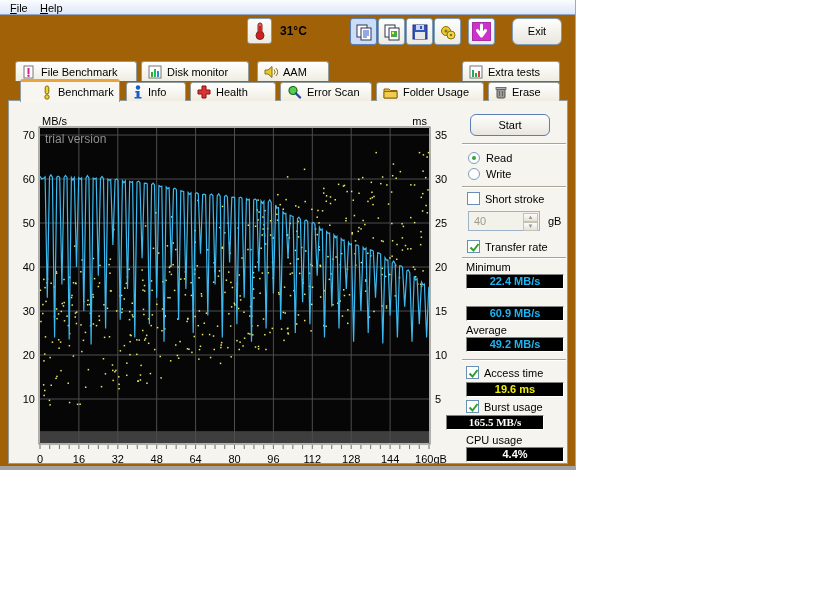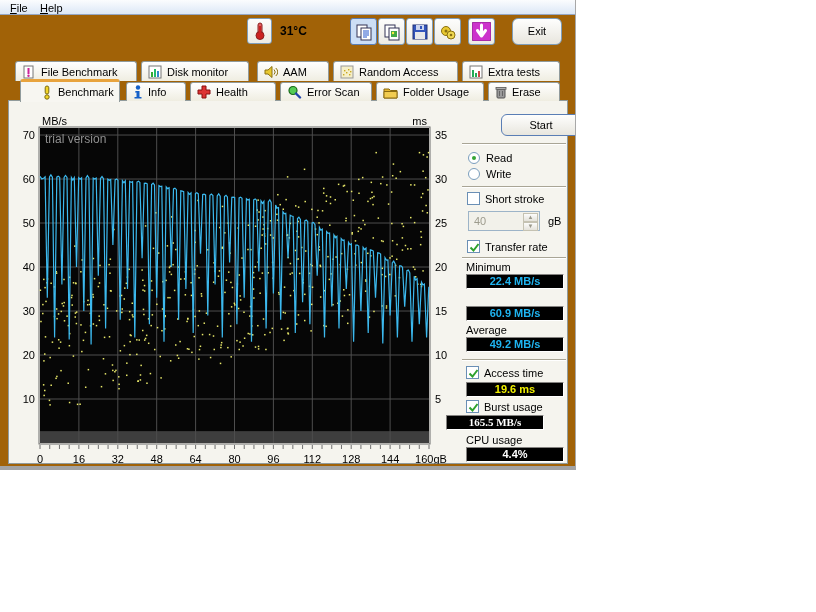--- a/index.html
+++ b/index.html
@@ -27,21 +27,21 @@
   .xp-check { position:absolute; width:13px; height:13px; border:1px solid #6A8FB5; background:#fff; }
   .xp-check svg { display:none; position:absolute; left:0; top:0; }
   .xp-check.checked svg { display:block; }
   .ctl-label { position:absolute; font-size:11px; color:#000; white-space:nowrap; }
   .valbox { position:absolute; width:98px; height:15px; background:#000; border-top:1px solid #848280; border-left:1px solid #848280; border-bottom:1px solid #fff; border-right:1px solid #fff; font-size:11px; font-weight:bold; text-align:center; line-height:13px; }
   .spinner { position:absolute; left:468px; top:211px; width:72px; height:20px; background:#F2F1EA; border:1px solid #9DB4C8; }
   .spinner .num { position:absolute; left:5px; top:3px; font-size:11px; color:#9D9B8D; }
   .spin-btns { position:absolute; right:1px; top:1px; width:15px; height:16px; display:flex; flex-direction:column; }
   .spin-btns div { flex:1; background:linear-gradient(#FCFCFB,#E4E2DA); border:1px solid #C5C2B2; font-size:6px; line-height:7px; text-align:center; color:#9A988A; }
   .exit-btn { left:512px; top:18px; width:50px; height:27px; line-height:25px; }
-  .start-btn { left:470px; top:114px; width:80px; height:22px; line-height:20px; border-color:#5A7EB5;margin-left:31px; }
+  .start-btn { left:470px; top:114px; width:80px; height:22px; line-height:20px; border-color:#5A7EB5; }
   u { text-decoration:underline; }
 </style>
 </head>
 <body>
 
 <div class="win">
 
   <div class="menubar">
     <div class="menu-item" style="left:4px;"><u>F</u>ile</div>
     <div class="menu-item" style="left:34px;"><u>H</u>elp</div>
@@ -112,34 +112,20 @@
         <circle cx="6.5" cy="10.8" r="1.2" fill="#CC2299"></circle>
     </svg>
     <span>File Benchmark</span>
   </div>
   <div class="tab tab-r1" style="left:257px; width:72px;">
     <svg width="14" height="14">
       <polygon points="1,5 4,5 8,1.5 8,12.5 4,9 1,9" fill="#E8C830" stroke="#8A7010" stroke-width="1"></polygon>
       <path d="M10 4.5 q2.5 2.5 0 5 M11.8 3 q4 4 0 8" fill="none" stroke="#8A7010" stroke-width="1"></path>
     </svg>
     <span>AAM</span>
-  </div>
-  <div class="tab tab-r1" style="left:333px; width:125px;">
-    <svg width="14" height="14">
-      <rect x="1" y="1" width="12" height="12" fill="#F6EFC8" stroke="#999" stroke-width="1"></rect>
-      <g fill="#C8A820">
-          <rect x="3" y="9" width="1.4" height="1.4"></rect>
-          <rect x="6" y="7" width="1.4" height="1.4"></rect>
-          <rect x="9" y="9" width="1.4" height="1.4"></rect>
-          <rect x="4" y="5" width="1.4" height="1.4"></rect>
-          <rect x="8" y="4" width="1.4" height="1.4"></rect>
-          <rect x="10" y="6" width="1.4" height="1.4"></rect>
-        </g>
-    </svg>
-    <span>Random Access</span>
   </div>
   <div class="tab tab-r1" style="left:462px; width:98px;">
     <svg width="14" height="14">
       <rect x="1" y="1" width="12" height="12" fill="#fff" stroke="#777" stroke-width="1"></rect>
       <rect x="3" y="5" width="2" height="7" fill="#22AA55"></rect>
         <rect x="6" y="8" width="2" height="4" fill="#22AA55"></rect>
         <rect x="9" y="6" width="2" height="6" fill="#CC4444"></rect>
     </svg>
     <span>Extra tests</span>
   </div>

